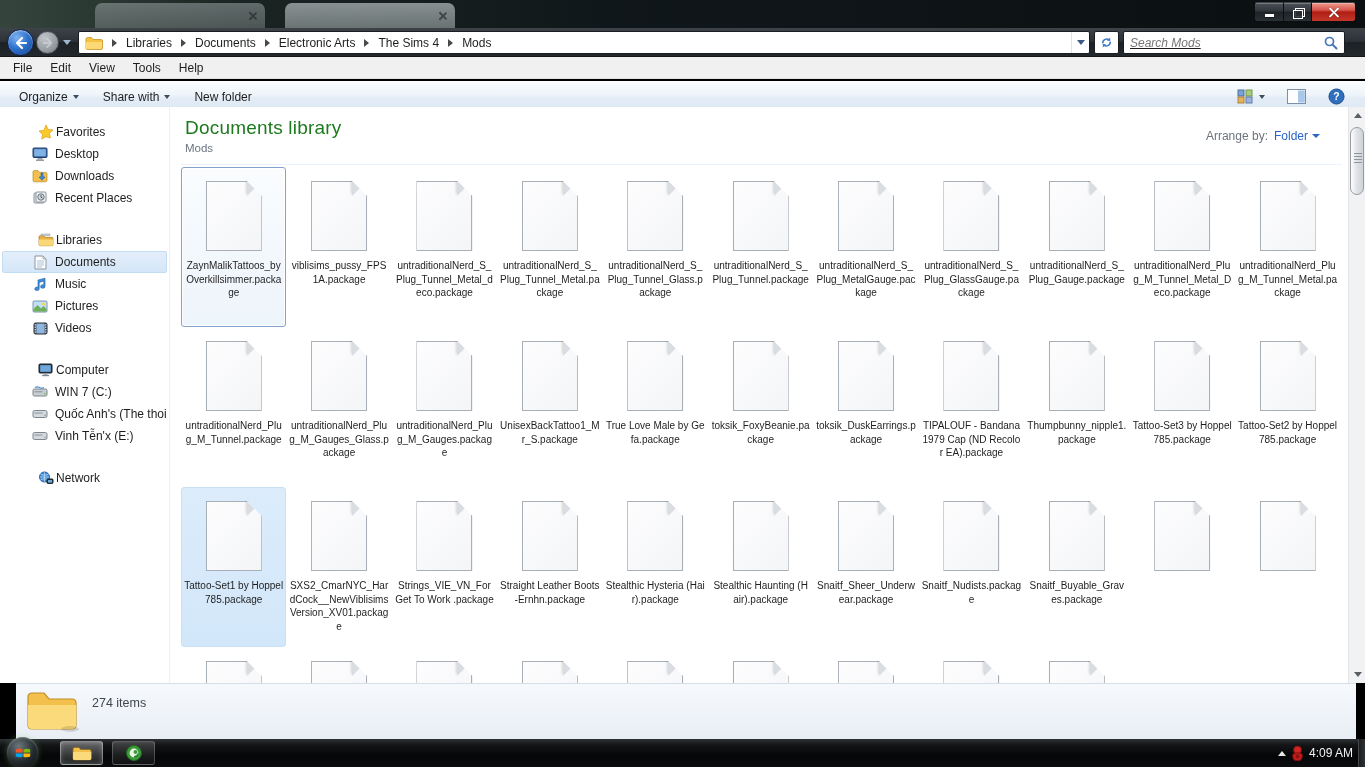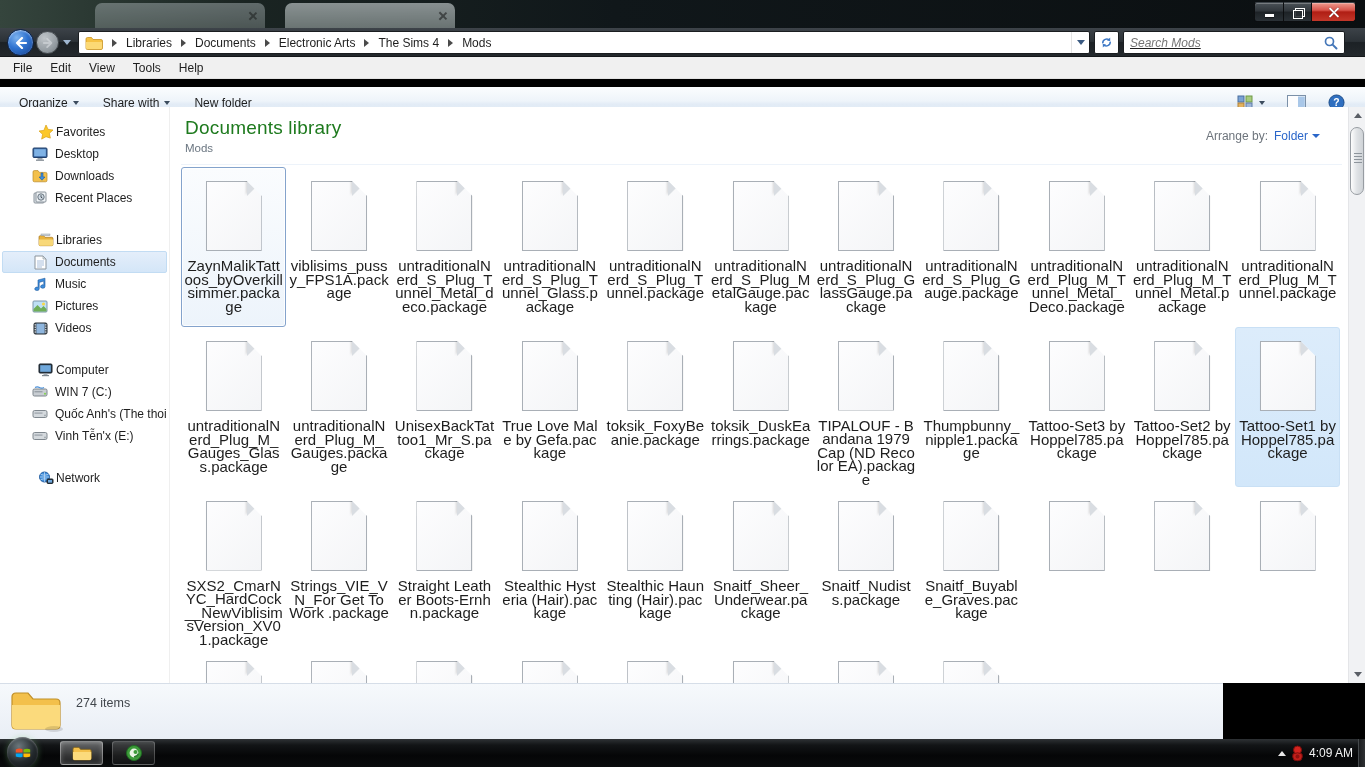--- a/index.html
+++ b/index.html
@@ -59,21 +59,21 @@
   .search-field { position:absolute; left:1123px; top:3px; width:222px; height:23px; background:#fff; border:1px solid #1a1d20; border-radius:2px;
     display:flex; align-items:center;text-decoration:underline; }
   .search-field input { flex:1; border:none; outline:none; font-family:"Liberation Sans",sans-serif; font-size:12px; font-style:italic; color:#808a92; padding:0 6px; background:transparent; }
   .search-icon-box { width:26px; display:flex; align-items:center; justify-content:center; }
 
   
   .menubar { position:absolute; left:0; top:57px; width:1365px; height:22px; background:#f0f0f0; border-bottom:1px solid #e2e2e2; display:flex; align-items:center; padding-left:4px; }
   .menu-item { padding:3px 9px; cursor:default; }
 
   
-  .toolbar { position:absolute; left:0; top:87px; width:1365px; height:32px;
+  .toolbar { position:absolute; left:0; top:81px; width:1365px; height:32px;
     background:linear-gradient(#fbfdfe 0%,#eef4fa 45%,#e3ecf6 55%,#dde8f4 100%); border-bottom:1px solid #ccd9e8; display:flex; }
   .tb-btn { display:flex; align-items:center; gap:5px; padding:4px 9px; margin-left:4px; color:#1e1e1e; border:1px solid transparent; border-radius:3px; cursor:default; }
   .tb-btn:first-child { margin-left:9px; }
   .tb-caret { width:0; height:0; border-left:3.5px solid transparent; border-right:3.5px solid transparent; border-top:4px solid #3c4c5e; }
   .tb-right { margin-left:auto; display:flex; align-items:center; gap:10px; padding-right:14px; }
   .views-btn { display:flex; align-items:center; gap:5px; padding:3px 5px; border:1px solid transparent; border-radius:3px; }
 
   
   .content { position:absolute; left:0; top:107px; width:1365px; height:576px; background:#fff; }
   .sidebar { position:absolute; left:0; top:0; width:170px; height:576px; background:#fff; border-right:1px solid #efefef; padding-top:14px; overflow:hidden; }
@@ -97,34 +97,34 @@
     display:flex; flex-wrap:wrap; align-content:flex-start; }
   .file-item { width:105.4px; height:160px; padding-top:5px; border:1px solid transparent; border-radius:3px; display:flex; flex-direction:column; align-items:center; cursor:default; }
   .file-item.selected { border-color:#84a3cc; background:linear-gradient(#fafcfe,#edf4fb); box-shadow:inset 0 0 0 1px rgba(255,255,255,.8); }
   .file-item.hover { background:linear-gradient(#dcecfb,#d2e7fa); border-color:#c9e0f5; }
   .page-icon { position:relative; width:56px; height:70px; margin-top:8px;
     background:linear-gradient(135deg,#fdfdfe 0%,#f4f5f7 100%);
     border:1px solid #a9afb6; box-shadow:1px 2px 3px rgba(0,0,0,.18);
     clip-path:polygon(0 0, calc(100% - 15px) 0, 100% 15px, 100% 100%, 0 100%); }
   .page-icon .fold { position:absolute; right:-1px; top:-1px; width:0; height:0;
     border-left:15px solid #d9dde2; border-top:15px solid transparent; transform:rotate(90deg); filter:drop-shadow(-1px 1px 1px rgba(0,0,0,.15)); }
-  .file-label { margin-top:8px; width:100px; font-size:15px; line-height:13.5px; text-align:center; word-break:break-all; color:#1e1e1e; }
+  .file-label { margin-top:8px; width:100px; font-size:10px; line-height:13.5px; text-align:center; word-break:break-all; color:#1e1e1e; }
 
   
   .scrollbar { position:absolute; right:0; top:0; width:17px; height:576px; background:#f1f2f4; border-left:1px solid #e4e5e8; }
   .sb-arrow { position:absolute; left:0; width:17px; height:17px; display:flex; align-items:center; justify-content:center; }
   .sb-arrow.up { top:0; } .sb-arrow.down { bottom:0; }
   .tri-up { width:0;height:0;border-left:4px solid transparent;border-right:4px solid transparent;border-bottom:5px solid #5a5f66; }
   .tri-down { width:0;height:0;border-left:4px solid transparent;border-right:4px solid transparent;border-top:5px solid #5a5f66; }
   .sb-thumb { position:absolute; left:1px; top:20px; width:14px; height:68px; border:1px solid #979ca2; border-radius:7px;
     background:linear-gradient(90deg,#fdfdfd,#dfe2e5 50%,#cfd3d7); }
   .sb-thumb::after { content:""; position:absolute; left:3px; top:28px; width:8px; height:1px; background:#8e959c; box-shadow:0 3px 0 #8e959c, 0 6px 0 #8e959c, 0 -3px 0 #8e959c; }
 
   
-  .details { position:absolute; left:0; top:683px; width:1223px; height:56px;
+  .details { position:absolute; left:16px; top:683px; width:1340px; height:56px;
     background:linear-gradient(#f6f9fc,#e9eef5); border-top:1px solid #d6dee8; }
   .details-icon { position:absolute; left:8px; top:3px; }
   .details-text { position:absolute; left:76px; top:12px; font-size:12.5px; color:#41464c; }
 
   
   .taskbar { position:absolute; left:0; top:739px; width:1365px; height:28px;
     background:linear-gradient(#2e3235 0%,#121416 22%,#050607 60%,#0a0c0d 100%); }
   .start-orb { position:absolute; left:7px; top:-2px; width:31px; height:31px; border-radius:50%;
     background:radial-gradient(circle at 38% 30%, #6b777c 0%, #23292c 55%, #0b0e10 100%);
     box-shadow:0 0 6px rgba(120,200,120,.35), inset 0 1px 2px rgba(255,255,255,.35); display:flex; align-items:center; justify-content:center; }
@@ -452,20 +452,26 @@
           <div class="file-item">
     <div class="page-icon">
               <div class="fold"></div>
             </div>
     <div class="file-label">untraditionalNerd_S_Plug_Tunnel_Metal_deco.package</div>
   </div>
           <div class="file-item">
     <div class="page-icon">
               <div class="fold"></div>
             </div>
+    <div class="file-label">untraditionalNerd_S_Plug_Tunnel_Metal.package</div>
+  </div>
+          <div class="file-item">
+    <div class="page-icon">
+              <div class="fold"></div>
+            </div>
     <div class="file-label">untraditionalNerd_S_Plug_Tunnel_Glass.package</div>
   </div>
           <div class="file-item">
     <div class="page-icon">
               <div class="fold"></div>
             </div>
     <div class="file-label">untraditionalNerd_S_Plug_Tunnel.package</div>
   </div>
           <div class="file-item">
     <div class="page-icon">

